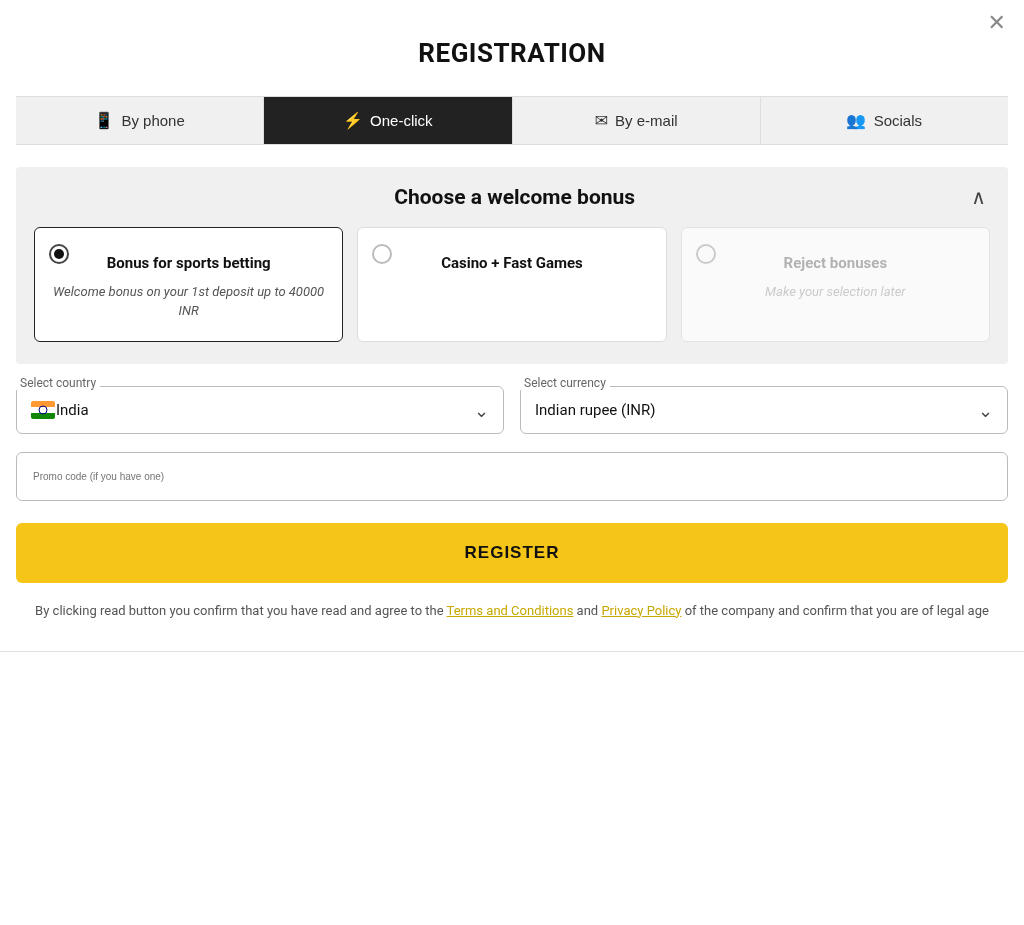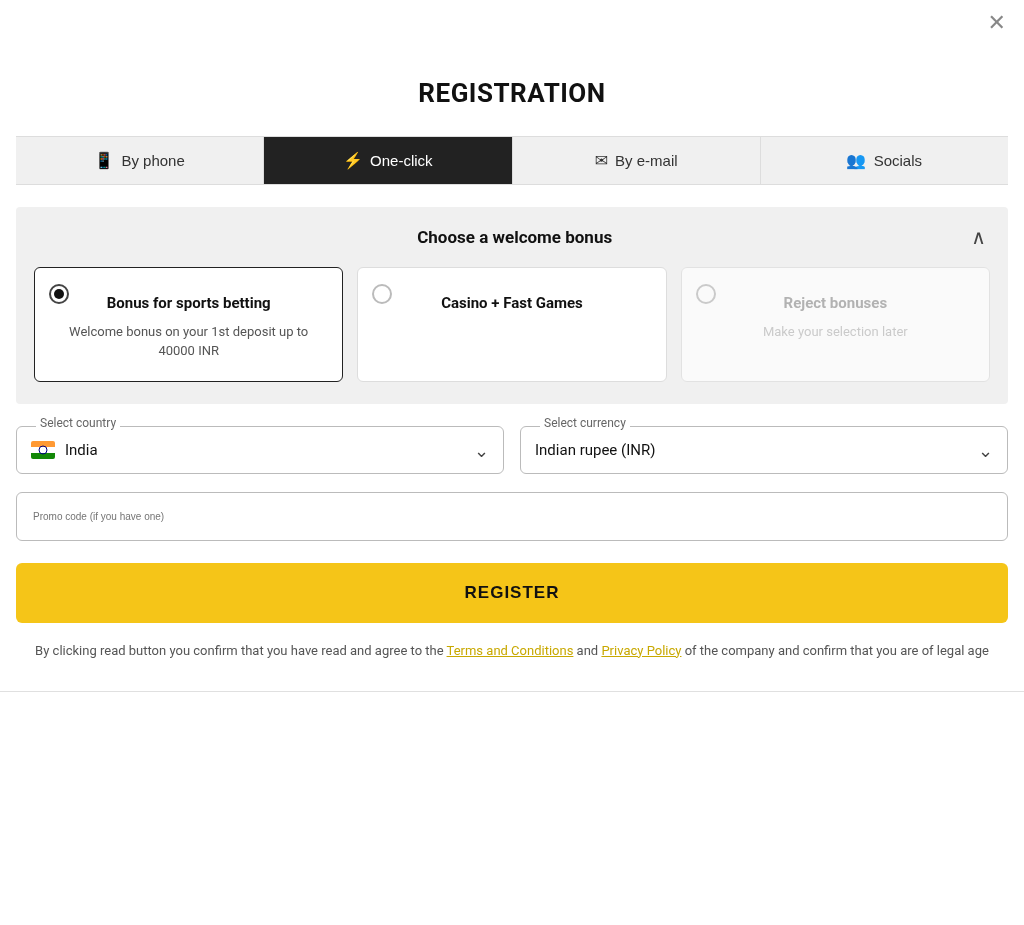--- a/index.html
+++ b/index.html
@@ -33,21 +33,20 @@
       font-weight: 400;
       line-height: 1;
     }
     .modal-title {
       text-align: center;
       font-size: 26px;
       font-weight: 700;
       letter-spacing: 0.5px;
       padding: 38px 0 28px;
       color: #111;
-      margin-top: 40px;
     }
     .tabs {
       display: flex;
       border-top: 1px solid #ddd;
       border-bottom: 1px solid #ddd;
       margin: 0 16px;
     }
     .tab {
       flex: 1;
       padding: 14px 8px;
@@ -77,21 +76,21 @@
       border-radius: 4px;
       padding: 18px 18px 22px;
     }
     .bonus-header {
       display: flex;
       justify-content: space-between;
       align-items: center;
       margin-bottom: 18px;
     }
     .bonus-title {
-      font-size: 17px;
+      font-size: 21px;
       font-weight: 700;
       color: #111;
       flex: 1;
       text-align: center;
     }
     .collapse-btn {
       background: none;
       border: none;
       cursor: pointer;
       font-size: 20px;
@@ -149,53 +148,54 @@
       color: #111;
       margin-top: 8px;
       line-height: 1.3;
     }
     .card-title.muted { color: #999; font-weight: 700; }
     .card-desc {
       font-size: 13px;
       color: #555;
       margin-top: 8px;
       line-height: 1.5;
+      font-style: italic;
     }
     .card-desc.muted { color: #bbb; }
     .form-section {
       margin: 22px 16px 0;
       display: flex;
       gap: 16px;
     }
     .field-group {
       flex: 1;
       position: relative;
     }
     .field-label {
       position: absolute;
       top: -10px;
-      left: 20px;
+      left: 0;
       background: #fff;
       padding: 0 4px;
       font-size: 12px;
       color: #666;
       z-index: 1;
     }
     .select-wrap {
       border: 1.5px solid #bbb;
       border-radius: 6px;
       padding: 14px 40px 14px 14px;
       font-size: 15px;
       color: #111;
       background: #fff;
       width: 100%;
       cursor: pointer;
       display: flex;
       align-items: center;
-      gap: 10px;
+      gap: 1px;
       position: relative;
     }
     .select-arrow {
       position: absolute;
       right: 14px;
       top: 50%;
       transform: translateY(-50%);
       font-size: 18px;
       color: #444;
     }

